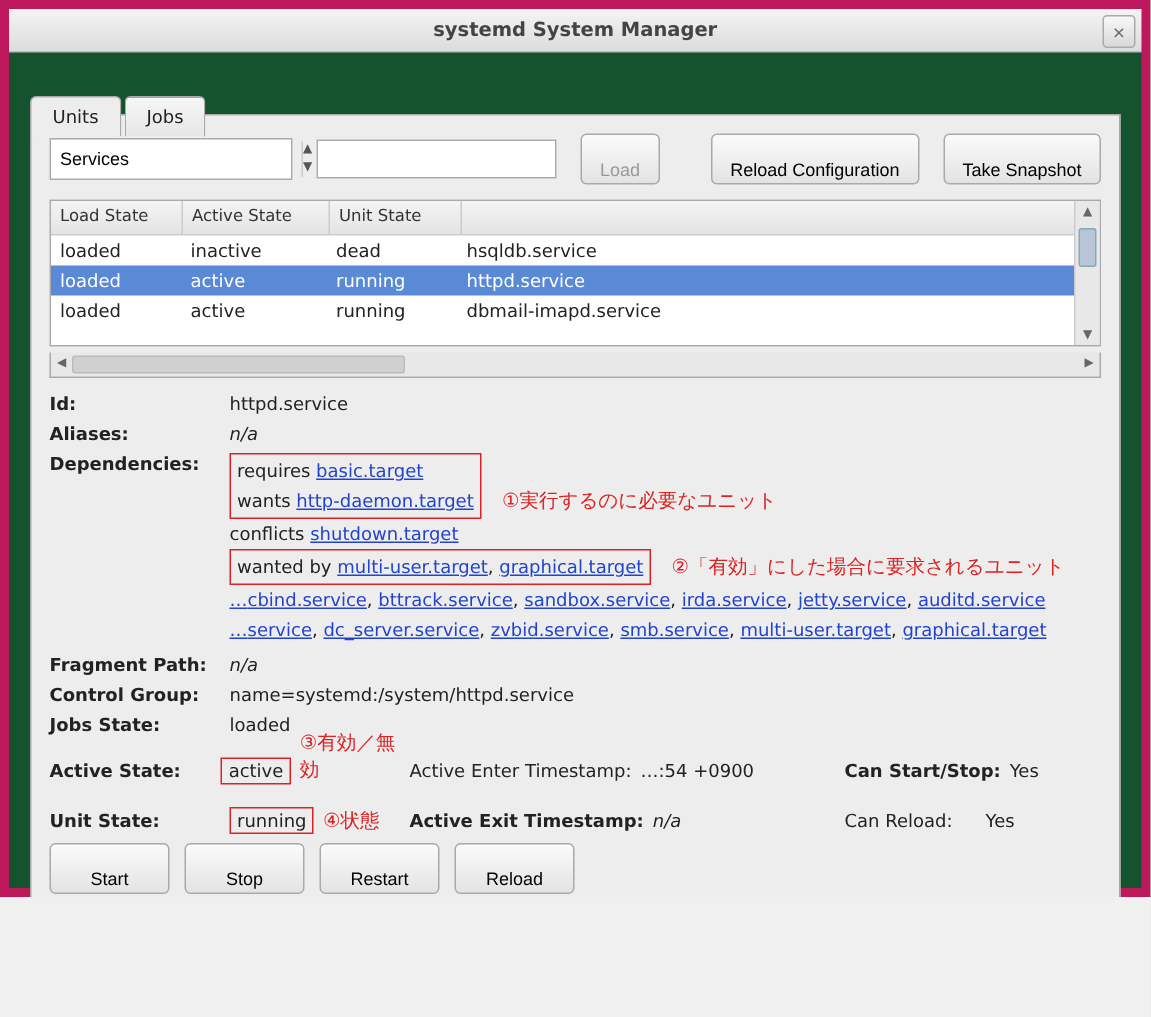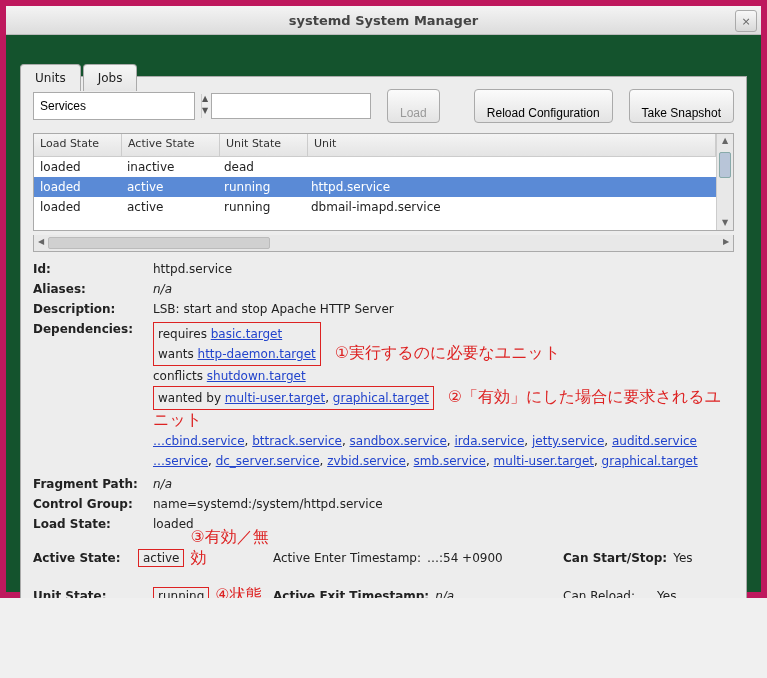--- a/index.html
+++ b/index.html
@@ -36,25 +36,25 @@
 .hscroll{height:16px;background:#e8e8e8;border:1px solid #aaa;border-top:none;position:relative;margin-bottom:10px}
 .hscroll .thumb{position:absolute;left:14px;top:2px;bottom:2px;width:220px;background:#d0d0d0;border:1px solid #bbb;border-radius:2px}
 .hscroll .arrow{position:absolute;top:0;bottom:0;width:14px;text-align:center;font-size:8px;line-height:14px;color:#666}
 .detail{font-size:12px}
 .drow{display:flex;margin-bottom:6px;align-items:flex-start}
 .dlabel{width:120px;font-weight:bold;font-style:normal}
 .dval{flex:1}
 .ital{font-style:italic}
 .link{color:#2244cc;text-decoration:underline;cursor:pointer}
 .redbox{border:1px solid #d22;padding:1px 4px;display:inline-block}
-.redtext{color:#d22;font-size:16px;margin-left:10px}
+.redtext{color:#d22;font-size:13px;margin-left:10px}
 .deps{line-height:20px}
 .statusrow{display:flex;align-items:center;margin-bottom:6px}
 .statusrow .cell{display:flex;align-items:center}
-.footer-btns{display:flex;gap:21px;margin-top:5px}
+.footer-btns{display:flex;gap:10px;margin-top:5px}
 .footer-btns .btn{width:80px}
 </style>
 </head>
 <body>
 
 <div class="window">
   <div class="titlebar">
     <span class="titlebar-title">systemd System Manager</span>
     <div class="titlebar-close">×</div>
   </div>
@@ -78,27 +78,27 @@
         <button class="btn">Reload Configuration</button>
         <button class="btn">Take Snapshot</button>
       </div>
 
       <div class="table-wrap">
         <div class="table-scroll">
           <div class="thead">
             <div class="th c0">Load State</div>
             <div class="th c1">Active State</div>
             <div class="th c2">Unit State</div>
-            <div class="th c3">Unit</div>
           </div>
           <div class="tbody" id="tbody">
               <div class="tr">
                 <div class="td c0">loaded</div>
                 <div class="td c1">inactive</div>
                 <div class="td c2">dead</div>
+                <div class="td c3">hsqldb.service</div>
               </div>
               <div class="tr sel">
                 <div class="td c0">loaded</div>
                 <div class="td c1">active</div>
                 <div class="td c2">running</div>
                 <div class="td c3">httpd.service</div>
               </div>
               <div class="tr">
                 <div class="td c0">loaded</div>
                 <div class="td c1">active</div>
@@ -122,24 +122,20 @@
       <div class="detail">
         <div class="drow">
           <div class="dlabel">Id:</div>
           <div class="dval">httpd.service</div>
         </div>
         <div class="drow">
           <div class="dlabel">Aliases:</div>
           <div class="dval ital">n/a</div>
         </div>
         <div class="drow">
-          <div class="dlabel">Description:</div>
-          <div class="dval">LSB: start and stop Apache HTTP Server</div>
-        </div>
-        <div class="drow">
           <div class="dlabel">Dependencies:</div>
           <div class="dval deps">
             <span class="redbox">
               <span>requires </span><span class="link">basic.target</span><br>
               <span>wants </span><span class="link">http-daemon.target</span>
             </span>
             <span class="redtext">①実行するのに必要なユニット</span><br>
             <span>conflicts </span><span class="link">shutdown.target</span><br>
             <span class="redbox">
               <span>wanted by </span><span class="link">multi-user.target</span>, <span class="link">graphical.target</span>
@@ -151,21 +147,21 @@
         </div>
         <div class="drow">
           <div class="dlabel">Fragment Path:</div>
           <div class="dval ital">n/a</div>
         </div>
         <div class="drow">
           <div class="dlabel">Control Group:</div>
           <div class="dval">name=systemd:/system/httpd.service</div>
         </div>
         <div class="drow">
-          <div class="dlabel">Load State:</div>
+          <div class="dlabel">Jobs State:</div>
           <div class="dval">loaded</div>
         </div>
 
         <div class="statusrow">
           <div class="cell" style="width:240px">
             <div class="dlabel" style="width:120px">Active State:</div>
             <span class="redbox">active</span>
             <span class="redtext" style="margin-left:6px;position:relative;top:-10px">③有効／無効</span>
           </div>
           <div class="cell" style="width:290px">

